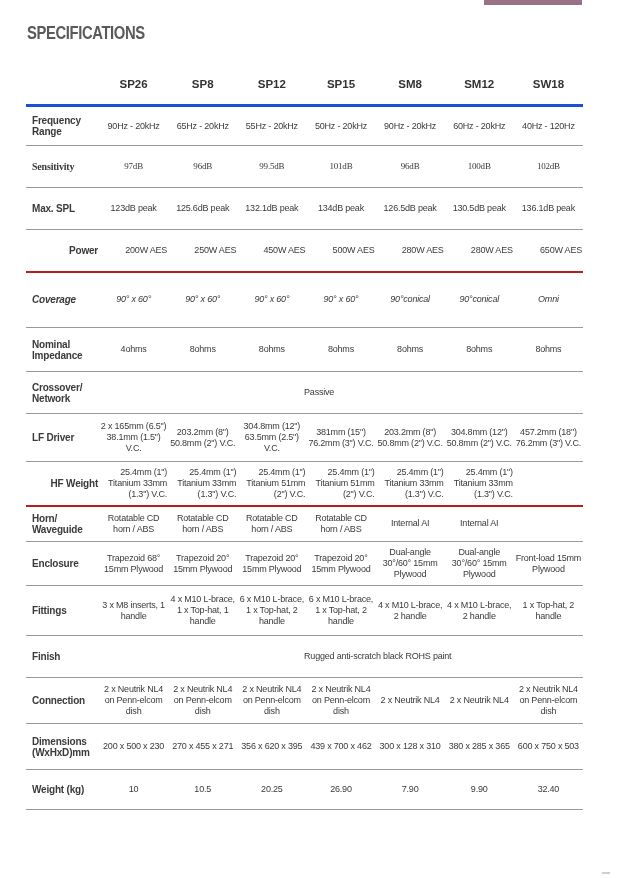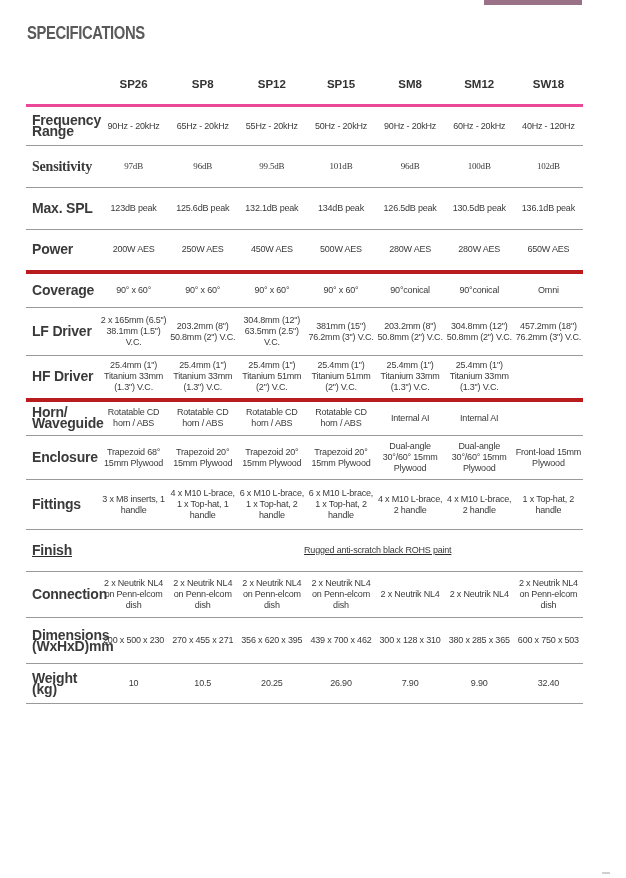--- a/index.html
+++ b/index.html
@@ -6,25 +6,25 @@
   body { width: 626px; height: 878px; position: relative; overflow: hidden;
          font-family: "Liberation Sans", "DejaVu Sans", sans-serif; color: #2b2b2b; }
   .accent-bar { position: absolute; left: 484px; top: 0; width: 98px; height: 5px; background: #9a7287; }
   .page-title { position: absolute; left: 27px; top: 22px; font-family: "Liberation Sans", sans-serif;
                 font-size: 19px; font-weight: bold; letter-spacing: -0.5px; color: #5a5a5a;
                 transform: scaleX(0.78); transform-origin: left top; }
   table.spec { position: absolute; left: 26px; top: 68px; width: 557px; border-collapse: collapse; table-layout: fixed; }
   table.spec col.label-col { width: 73px; }
   table.spec col.model-col { width: 69.1px; }
   table.spec th { font-size: 11.5px; font-weight: bold; color: #333; text-align: center; height: 32px;
-                  vertical-align: middle; padding: 0 0 4px 0; border-bottom: 3px solid #ec4899; }
+                  vertical-align: middle; padding: 0 0 4px 0; border-bottom: 3px solid #1d4ed8; }
   table.spec td { font-size: 9px; line-height: 11px; color: #3a3a3a; text-align: center; vertical-align: middle;
                   padding: 2px 1px; border-bottom: 1px solid #9a9a9a; letter-spacing: -0.2px; }
-  table.spec td.rlabel { text-align: left; font-weight: bold; color: #3a3a3a; font-size: 14px; padding-left: 6px; }
-  table.spec tr.thick td { border-bottom: 4px solid #b91c1c; }
+  table.spec td.rlabel { text-align: left; font-weight: bold; color: #3a3a3a; font-size: 10px; padding-left: 6px; }
+  table.spec tr.thick td { border-bottom: 2px solid #b91c1c; text-align: right; }
   table.spec td.span { text-align: left; padding-left: 205px; }
   .footer-mark { position: absolute; left: 602px; top: 872px; width: 8px; height: 2px; background: #cfcfcf; }
 </style>
 </head>
 <body>
 
 <div class="accent-bar"></div>
 <div class="page-title">SPECIFICATIONS</div>
 
 <table class="spec">
@@ -84,42 +84,56 @@
       <tr class="thick" style="height: 42px;">
         <td class="rlabel">Power</td>
         <td>200W AES</td>
         <td>250W AES</td>
         <td>450W AES</td>
         <td>500W AES</td>
         <td>280W AES</td>
         <td>280W AES</td>
         <td>650W AES</td>
       </tr>
-      <tr style="height: 36px;">
+      <tr style="height: 56px; font-style: italic;">
         <td class="rlabel">Coverage</td>
         <td>90° x 60°</td>
         <td>90° x 60°</td>
         <td>90° x 60°</td>
         <td>90° x 60°</td>
         <td>90°conical</td>
         <td>90°conical</td>
         <td>Omni</td>
+      </tr>
+      <tr style="height: 44px;">
+        <td class="rlabel">Nominal Impedance</td>
+        <td>4ohms</td>
+        <td>8ohms</td>
+        <td>8ohms</td>
+        <td>8ohms</td>
+        <td>8ohms</td>
+        <td>8ohms</td>
+        <td>8ohms</td>
+      </tr>
+      <tr style="height: 42px;">
+        <td class="rlabel">Crossover/ Network</td>
+        <td colspan="7" class="span">Passive</td>
       </tr>
       <tr style="height: 48px;">
         <td class="rlabel">LF Driver</td>
         <td>2 x 165mm (6.5") 38.1mm (1.5") V.C.</td>
         <td>203.2mm (8") 50.8mm (2") V.C.</td>
         <td>304.8mm (12") 63.5mm (2.5") V.C.</td>
         <td>381mm (15") 76.2mm (3") V.C.</td>
         <td>203.2mm (8") 50.8mm (2") V.C.</td>
         <td>304.8mm (12") 50.8mm (2") V.C.</td>
         <td>457.2mm (18") 76.2mm (3") V.C.</td>
       </tr>
       <tr class="thick" style="height: 44px;">
-        <td class="rlabel">HF Driver</td>
+        <td class="rlabel">HF Weight</td>
         <td>25.4mm (1") Titanium 33mm (1.3") V.C.</td>
         <td>25.4mm (1") Titanium 33mm (1.3") V.C.</td>
         <td>25.4mm (1") Titanium 51mm (2") V.C.</td>
         <td>25.4mm (1") Titanium 51mm (2") V.C.</td>
         <td>25.4mm (1") Titanium 33mm (1.3") V.C.</td>
         <td>25.4mm (1") Titanium 33mm (1.3") V.C.</td>
         <td></td>
       </tr>
       <tr style="height: 36px;">
         <td class="rlabel">Horn/ Waveguide</td>
@@ -144,21 +158,21 @@
       <tr style="height: 50px;">
         <td class="rlabel">Fittings</td>
         <td>3 x M8 inserts, 1 handle</td>
         <td>4 x M10 L-brace, 1 x Top-hat, 1 handle</td>
         <td>6 x M10 L-brace, 1 x Top-hat, 2 handle</td>
         <td>6 x M10 L-brace, 1 x Top-hat, 2 handle</td>
         <td>4 x M10 L-brace, 2 handle</td>
         <td>4 x M10 L-brace, 2 handle</td>
         <td>1 x Top-hat, 2 handle</td>
       </tr>
-      <tr style="height: 42px; text-decoration: underline;">
+      <tr style="height: 42px;">
         <td class="rlabel">Finish</td>
         <td colspan="7" class="span">Rugged anti-scratch black ROHS paint</td>
       </tr>
       <tr style="height: 46px;">
         <td class="rlabel">Connection</td>
         <td>2 x Neutrik NL4 on Penn-elcom dish</td>
         <td>2 x Neutrik NL4 on Penn-elcom dish</td>
         <td>2 x Neutrik NL4 on Penn-elcom dish</td>
         <td>2 x Neutrik NL4 on Penn-elcom dish</td>
         <td>2 x Neutrik NL4</td>

